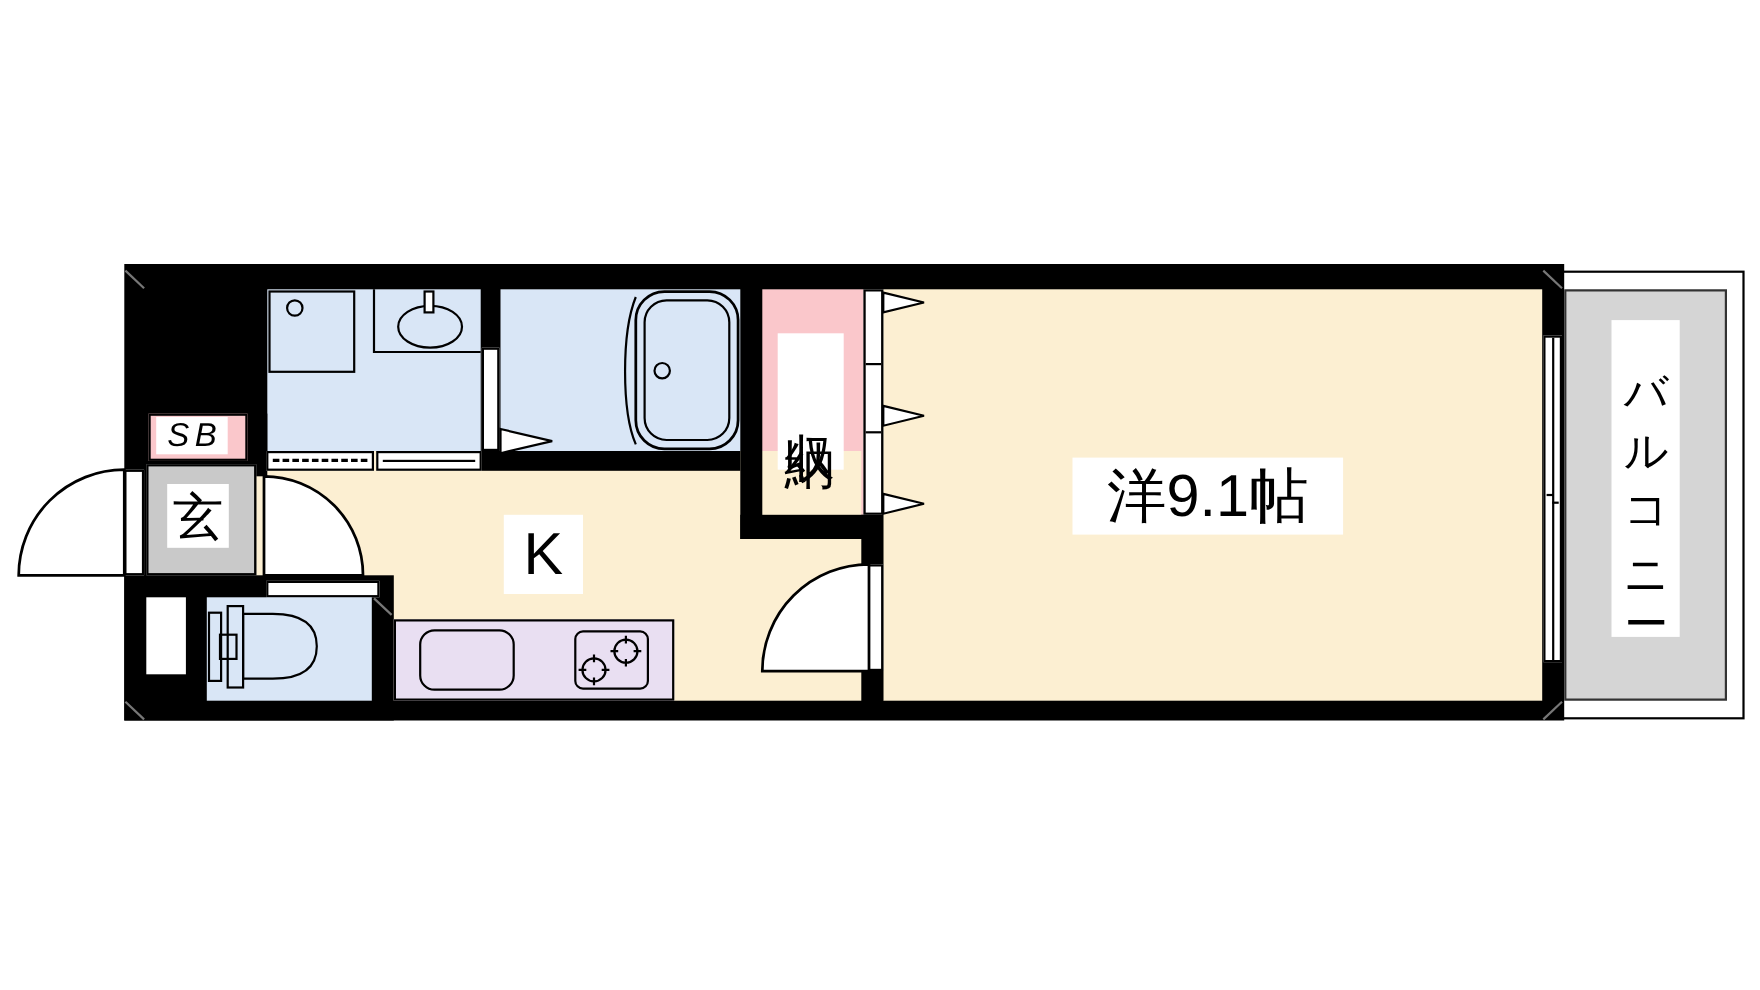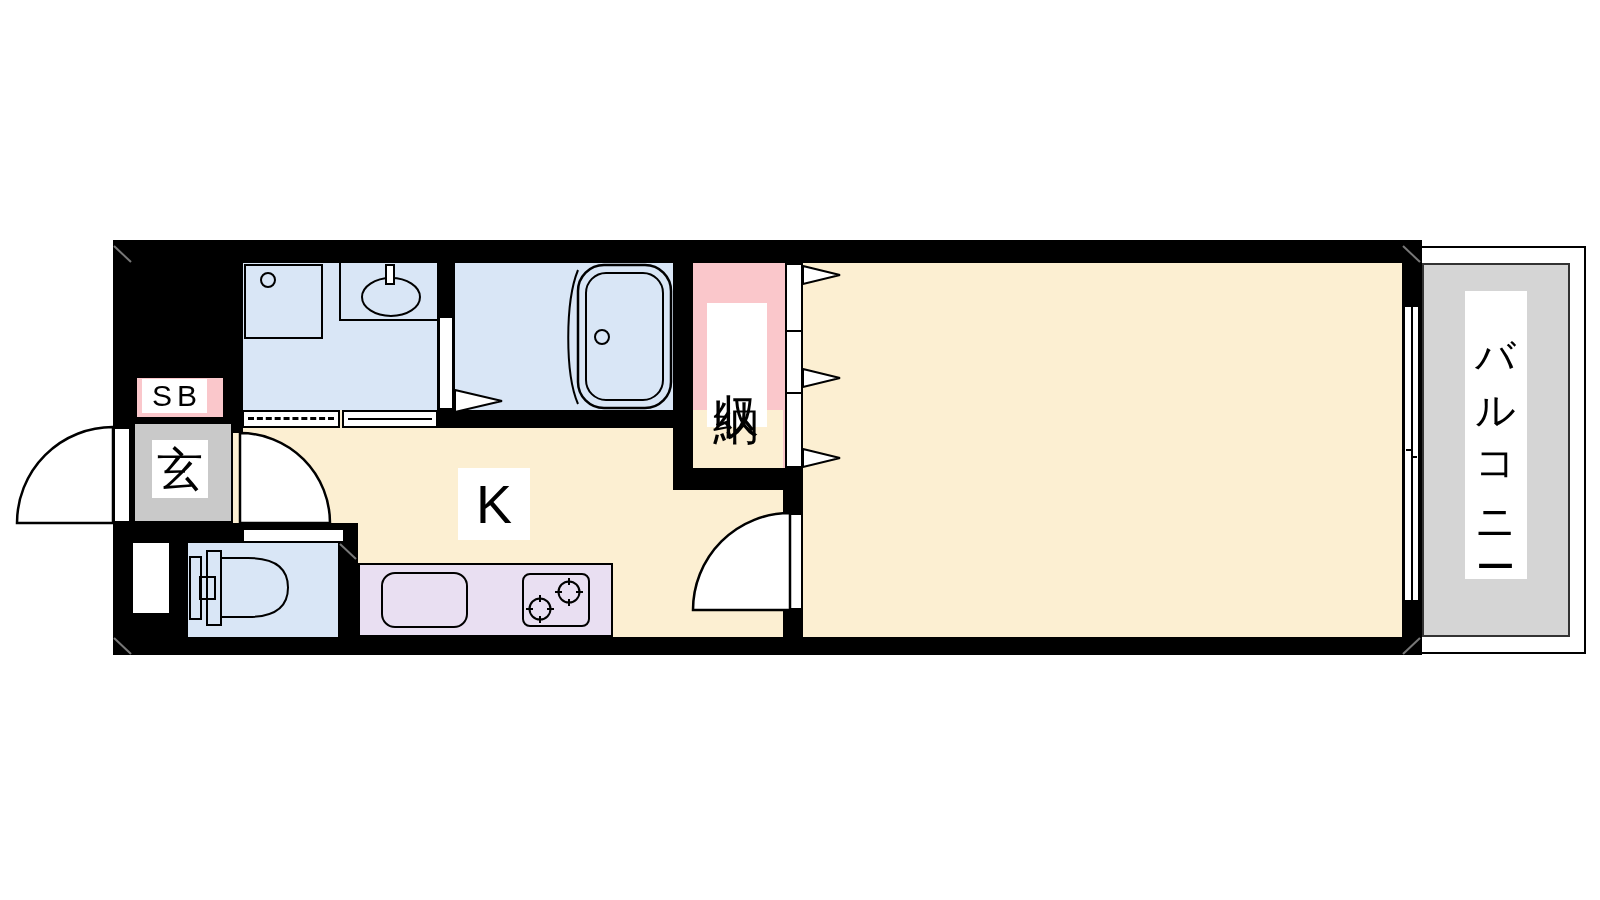--- a/index.html
+++ b/index.html
@@ -129,29 +129,32 @@
 
     <g stroke="#777" stroke-width="2">
       <path d="M114 246 L131 262"></path>
       <path d="M1403 246 L1420 262"></path>
       <path d="M1403 654 L1420 638"></path>
       <path d="M114 638 L131 654"></path>
       <path d="M340 544 L356 559"></path>
     </g>
   </svg>
 
-  <div class="abs label" style="left:142px;top:379px;width:65px;height:34px;font-size:30px;letter-spacing:5px;padding-left:5px;">
+  <div class="abs label" style="left:142px;top:379px;width:65px;height:34px;font-size:30px;letter-spacing:5px;padding-left:5px;font-style:italic;">
     <span>SB</span>
   </div>
   <div class="abs label" style="left:152px;top:440px;width:56px;height:58px;font-size:46px;">
     <span>玄</span>
   </div>
   <div class="abs label" style="left:458px;top:468px;width:72px;height:72px;font-size:54px;">
     <span>K</span>
   </div>
   <div class="abs label label-v" style="left:707px;top:303px;width:60px;height:124px;font-size:46px;letter-spacing:8px;">
     <span>収納</span>
   </div>
+  <div class="abs label" style="left:975px;top:416px;width:246px;height:70px;font-size:54px;">
+    <span>洋9.1帖</span>
+  </div>
   <div class="abs label label-v" style="left:1465px;top:291px;width:62px;height:288px;font-size:40px;letter-spacing:13px;">
     <span>バルコニー</span>
   </div>
 
 </div>
 
 </body></html>

